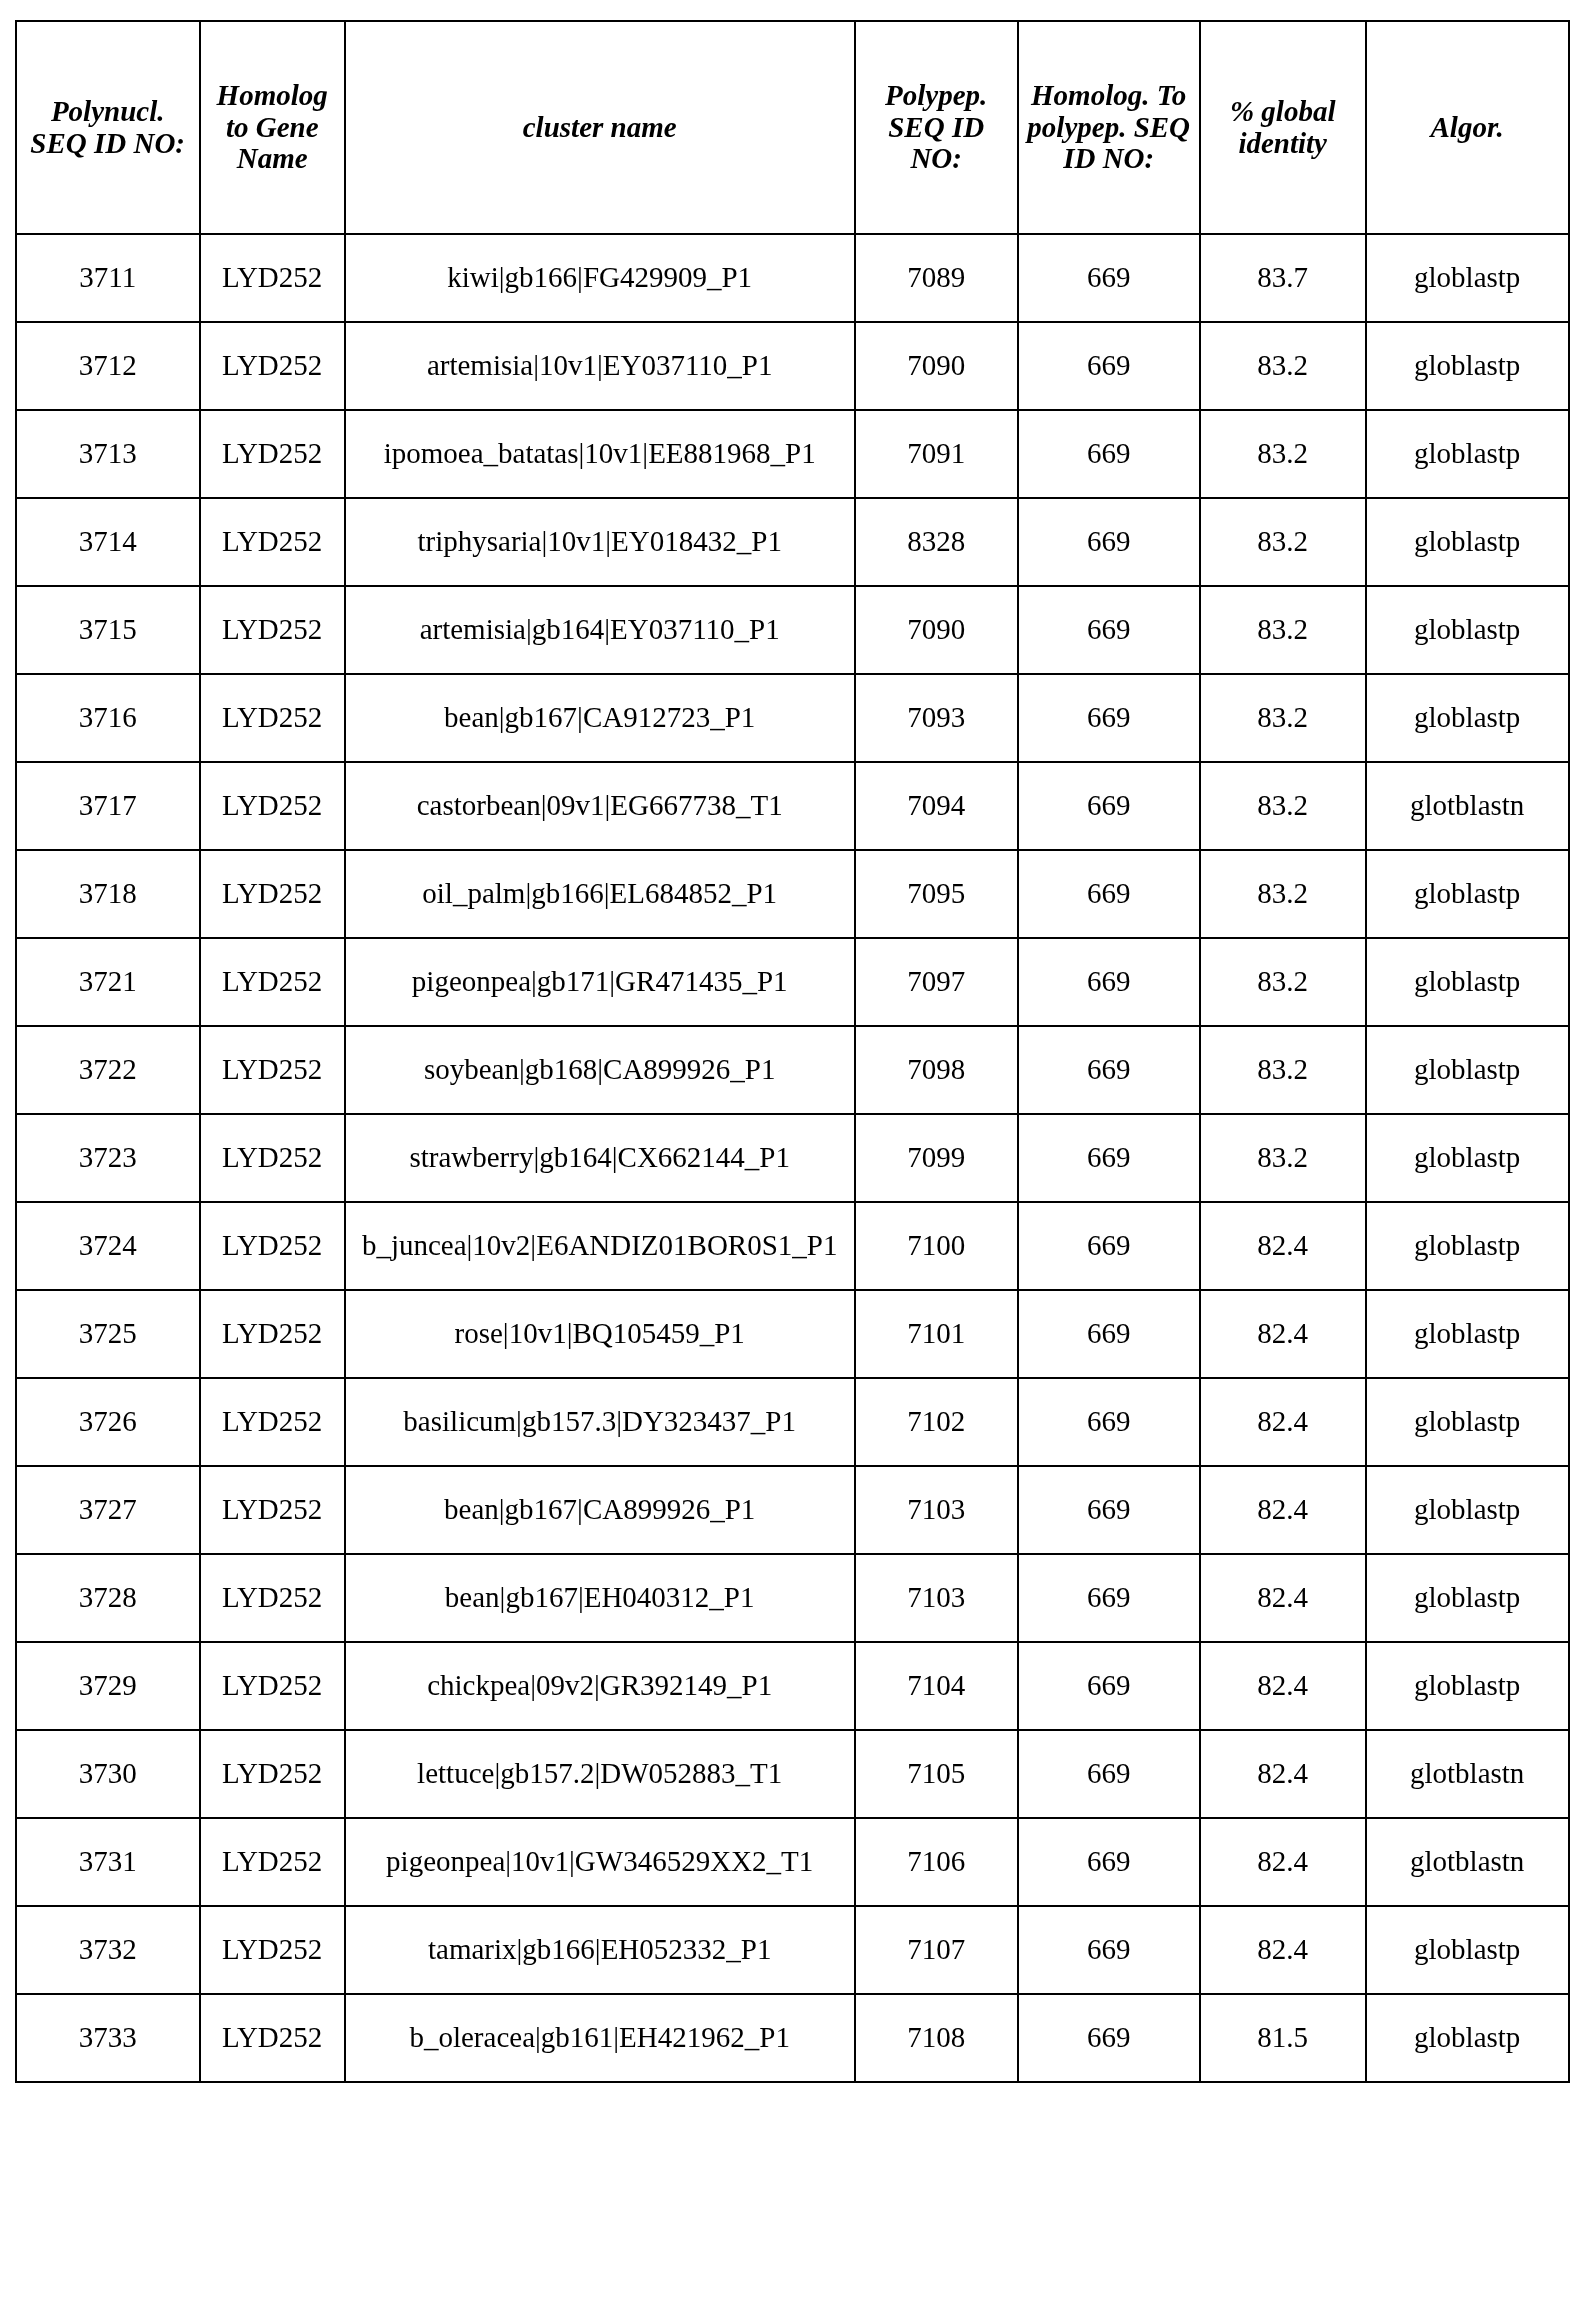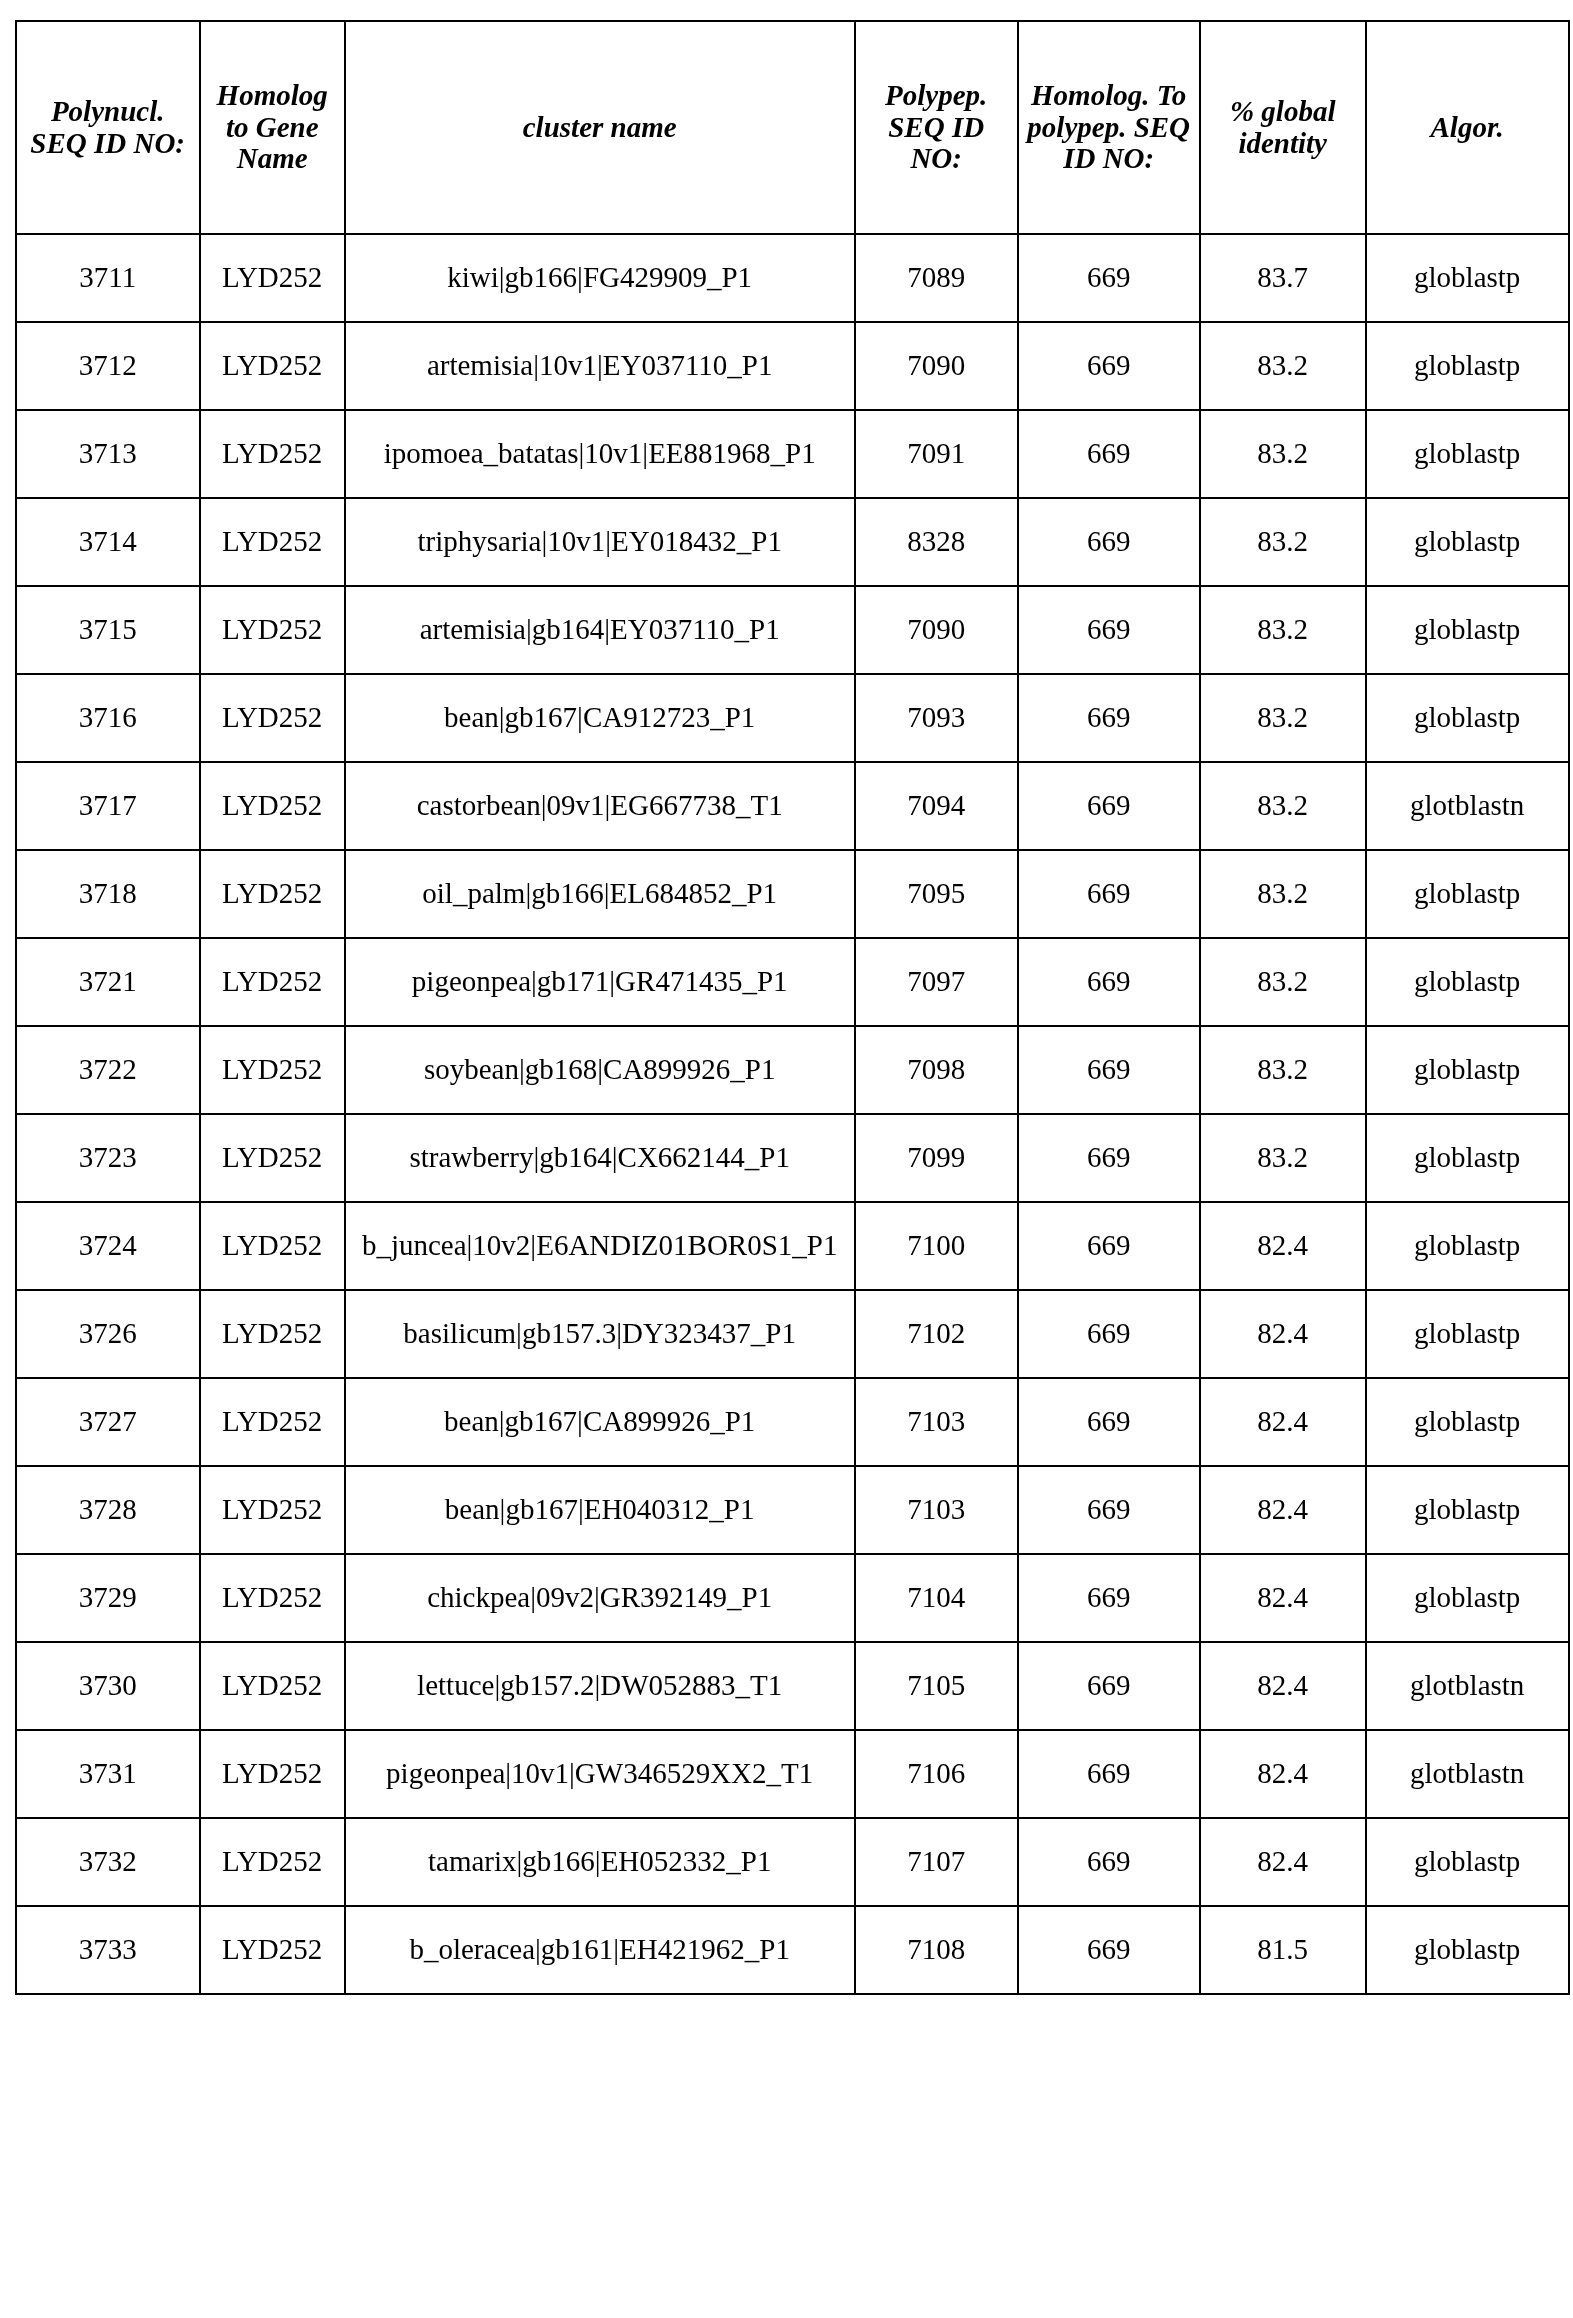--- a/index.html
+++ b/index.html
@@ -161,20 +161,29 @@
         <tr>
           <td>3724</td>
           <td class="gene">LYD252</td>
           <td class="cluster">b_juncea|10v2|E6ANDIZ01BOR0S1_P1</td>
           <td>7100</td>
           <td>669</td>
           <td>82.4</td>
           <td>globlastp</td>
         </tr>
         <tr>
+          <td>3725</td>
+          <td class="gene">LYD252</td>
+          <td class="cluster">rose|10v1|BQ105459_P1</td>
+          <td>7101</td>
+          <td>669</td>
+          <td>82.4</td>
+          <td>globlastp</td>
+        </tr>
+        <tr>
           <td>3726</td>
           <td class="gene">LYD252</td>
           <td class="cluster">basilicum|gb157.3|DY323437_P1</td>
           <td>7102</td>
           <td>669</td>
           <td>82.4</td>
           <td>globlastp</td>
         </tr>
         <tr>
           <td>3727</td>

